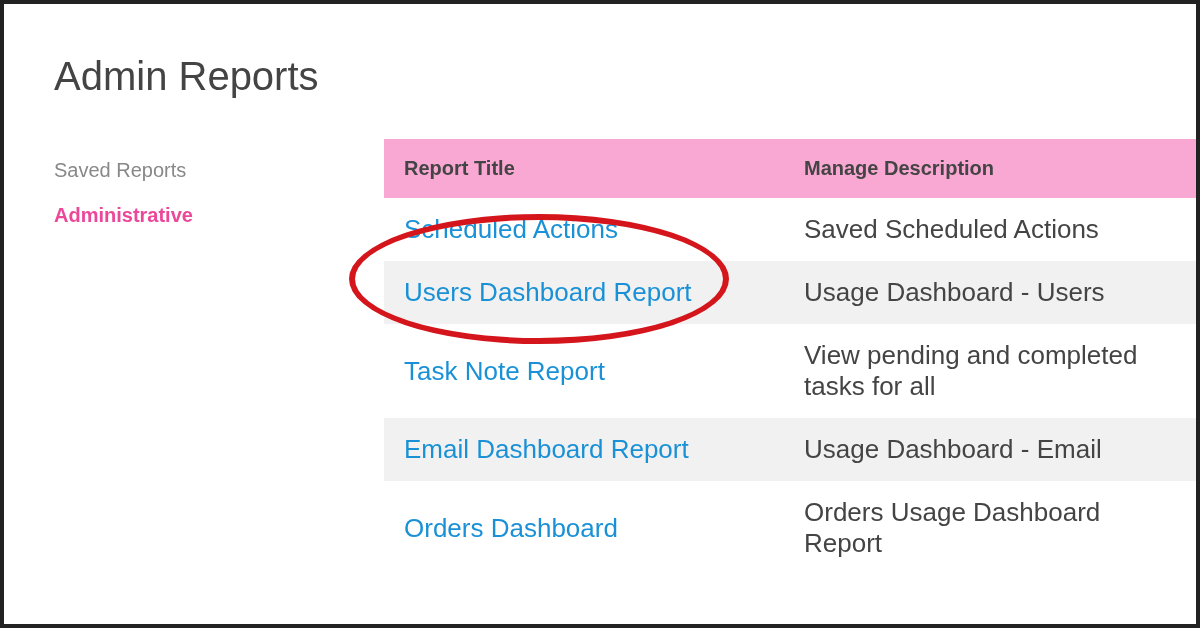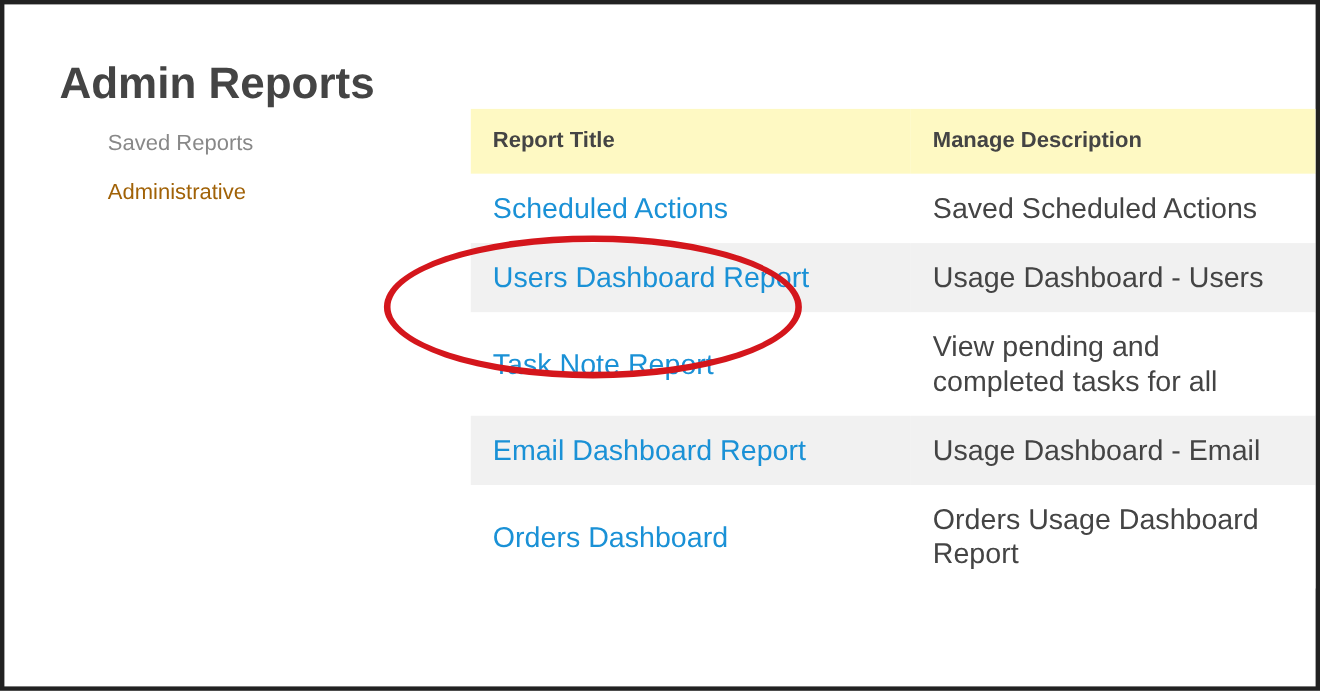--- a/index.html
+++ b/index.html
@@ -10,56 +10,56 @@
     height: 628px;
     border: 4px solid #222;
     position: relative;
     overflow: hidden;
   }
   .container {
     padding: 50px 0 0 50px;
   }
   h1.page-title {
     font-size: 40px;
-    font-weight: 700;
+    font-weight: 400;
     color: #444;
+    margin-bottom: 40px;
   }
   .layout {
     display: flex;
     align-items: flex-start;
   }
   .sidebar {
     width: 330px;
     padding-top: 20px;
-    margin-left: 44px;
   }
   .sidebar-item {
     font-size: 20px;
     margin-bottom: 22px;
     color: #888;
     cursor: pointer;
     font-weight: 400;
   }
   .sidebar-item.active {
-    color: #a16207;
-    font-weight: 400;
+    color: #ec4899;
+    font-weight: 700;
   }
   .main {
     flex: 1;
   }
   table.reports {
     border-collapse: collapse;
     width: 100%;
   }
   table.reports th {
     text-align: left;
     font-size: 20px;
     font-weight: 700;
     color: #444;
-    background: #fef9c3;
+    background: #f9a8d4;
     padding: 18px 20px;
   }
   table.reports td {
     font-size: 26px;
     padding: 16px 20px;
     color: #444;
     vertical-align: middle;
   }
   table.reports tbody tr:nth-child(even) td {
     background: #f1f1f1;

